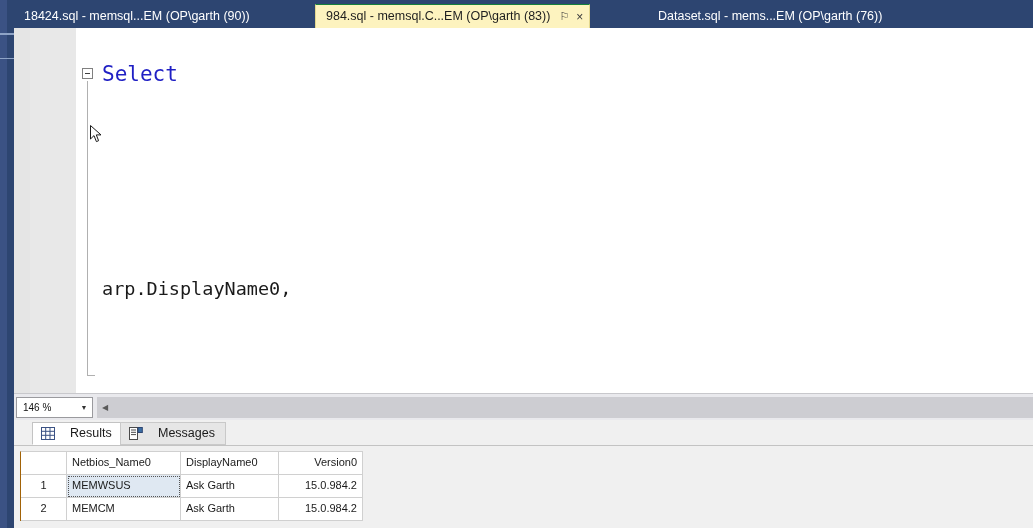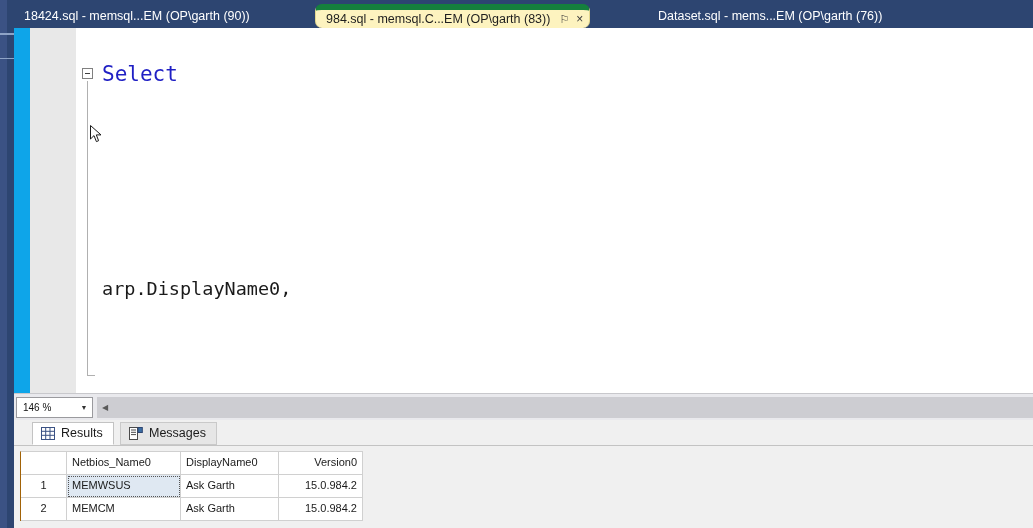--- a/index.html
+++ b/index.html
@@ -11,21 +11,21 @@
     width: 1033px;
     height: 528px;
     overflow: hidden;
     font-family: "Liberation Sans", sans-serif;
     -webkit-font-smoothing: antialiased;
   }
   #app {
     position: relative;
     width: 1033px;
     height: 528px;
-    background: #0ea5e9;
+    background: #e5e5e5;
   }
 
   
   .left-edge {
     position: absolute;
     left: 0; top: 0;
     width: 14px; height: 528px;
     background: #2d4571;
     z-index: 40;
   }
@@ -69,24 +69,23 @@
   }
   .tab.inactive {
     color: #ffffff;
     background: #2d4571;
     padding: 0 10px;
   }
   .tab.active {
     background: #fdf3bf;
     color: #1e1e1e;
     padding: 0 6px 0 10px;
-    border-top: 6px solid #15803d;
+    border-top: 1px solid #15803d;
     border-left: 1px solid #e3d78e;
     border-right: 1px solid #e3d78e;
-    border-radius: 7px;
   }
   .tab-label { line-height: 1; }
   .tab-icons {
     display: flex;
     align-items: center;
     margin-left: 9px;
     gap: 7px;
   }
   .tab-pin, .tab-close {
     font-size: 12px;
@@ -270,21 +269,21 @@
     background: #f0f0f0;
     border-bottom: 1px solid #c3c3c3;
   }
   .res-tab {
     position: absolute;
     top: 2px;
     height: 23px;
     box-sizing: border-box;
     display: flex;
     align-items: center;
-    gap: 6px;
+    gap: 15px;
     padding: 0 10px 0 8px;
     font-size: 12.5px;
     color: #1a1a1a;
     cursor: pointer;
   }
   .res-tab.active {
     background: #ffffff;
     border: 1px solid #c3c3c3;
     border-bottom: 1px solid #ffffff;
   }

